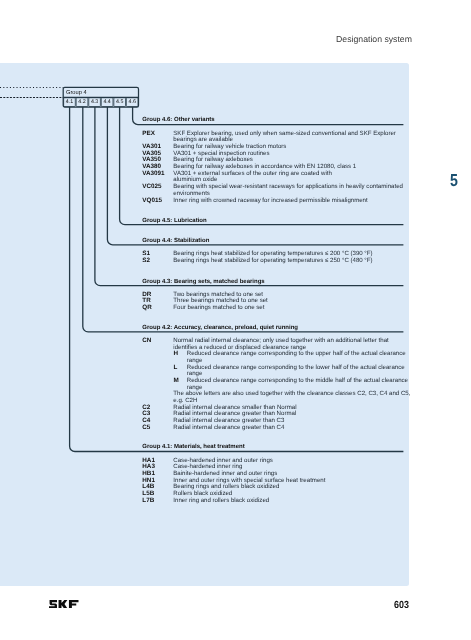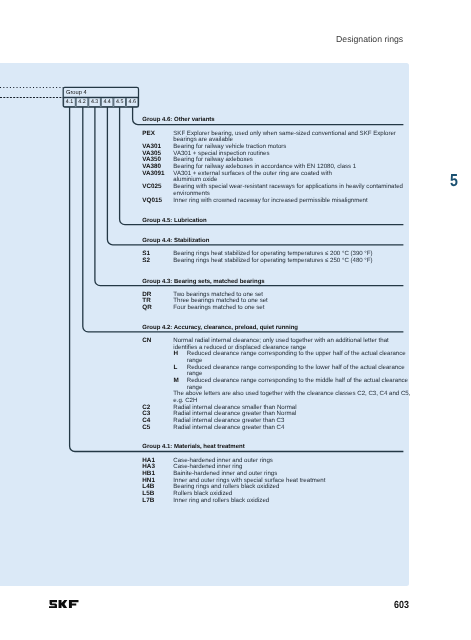--- a/index.html
+++ b/index.html
@@ -38,21 +38,21 @@
   
   .sec-title{position:absolute;font-size:6px;line-height:6.5px;font-weight:bold;color:#111;white-space:nowrap;}
   .code{position:absolute;font-size:6.3px;line-height:6.68px;font-weight:bold;color:#111;white-space:nowrap;}
   .desc{position:absolute;font-size:6.1px;line-height:6.68px;color:#1e2730;white-space:nowrap;}
 </style>
 </head>
 <body>
 
 <div class="page">
 
-  <div class="hdr">Designation rings</div>
+  <div class="hdr">Designation system</div>
 
   <div class="panel"></div>
 
   <svg class="art" viewBox="0 0 471 640">
     <g id="artwork" fill="none" stroke="#243845" stroke-width="1">
         <path d="M0 87.5 H 63.2" stroke="#16202b" stroke-width="1.2" stroke-dasharray="1.05 2.25"></path>
         <path d="M0 97.5 H 63.2" stroke="#16202b" stroke-width="1.2" stroke-dasharray="1.95 1.35"></path>
         <path d="M64.8 87.3 H 136.9 a1.6 1.6 0 0 1 1.6 1.6 V 105.4 a1.6 1.6 0 0 1 -1.6 1.6 H 64.8 a1.6 1.6 0 0 1 -1.6 -1.6 V 88.89999999999999 a1.6 1.6 0 0 1 1.6 -1.6 Z" stroke-width="1.25"></path>
         <path d="M63.2 97.3 H 138.5" stroke-width="1.25"></path>
         <path d="M64.55000000000001 97.75 H 74.4 a0.9 0.9 0 0 1 0.9 0.9 V 105.64999999999999 a0.9 0.9 0 0 1 -0.9 0.9 H 64.55000000000001 a0.9 0.9 0 0 1 -0.9 -0.9 V 98.65 a0.9 0.9 0 0 1 0.9 -0.9 Z" stroke-width="0.75"></path>

